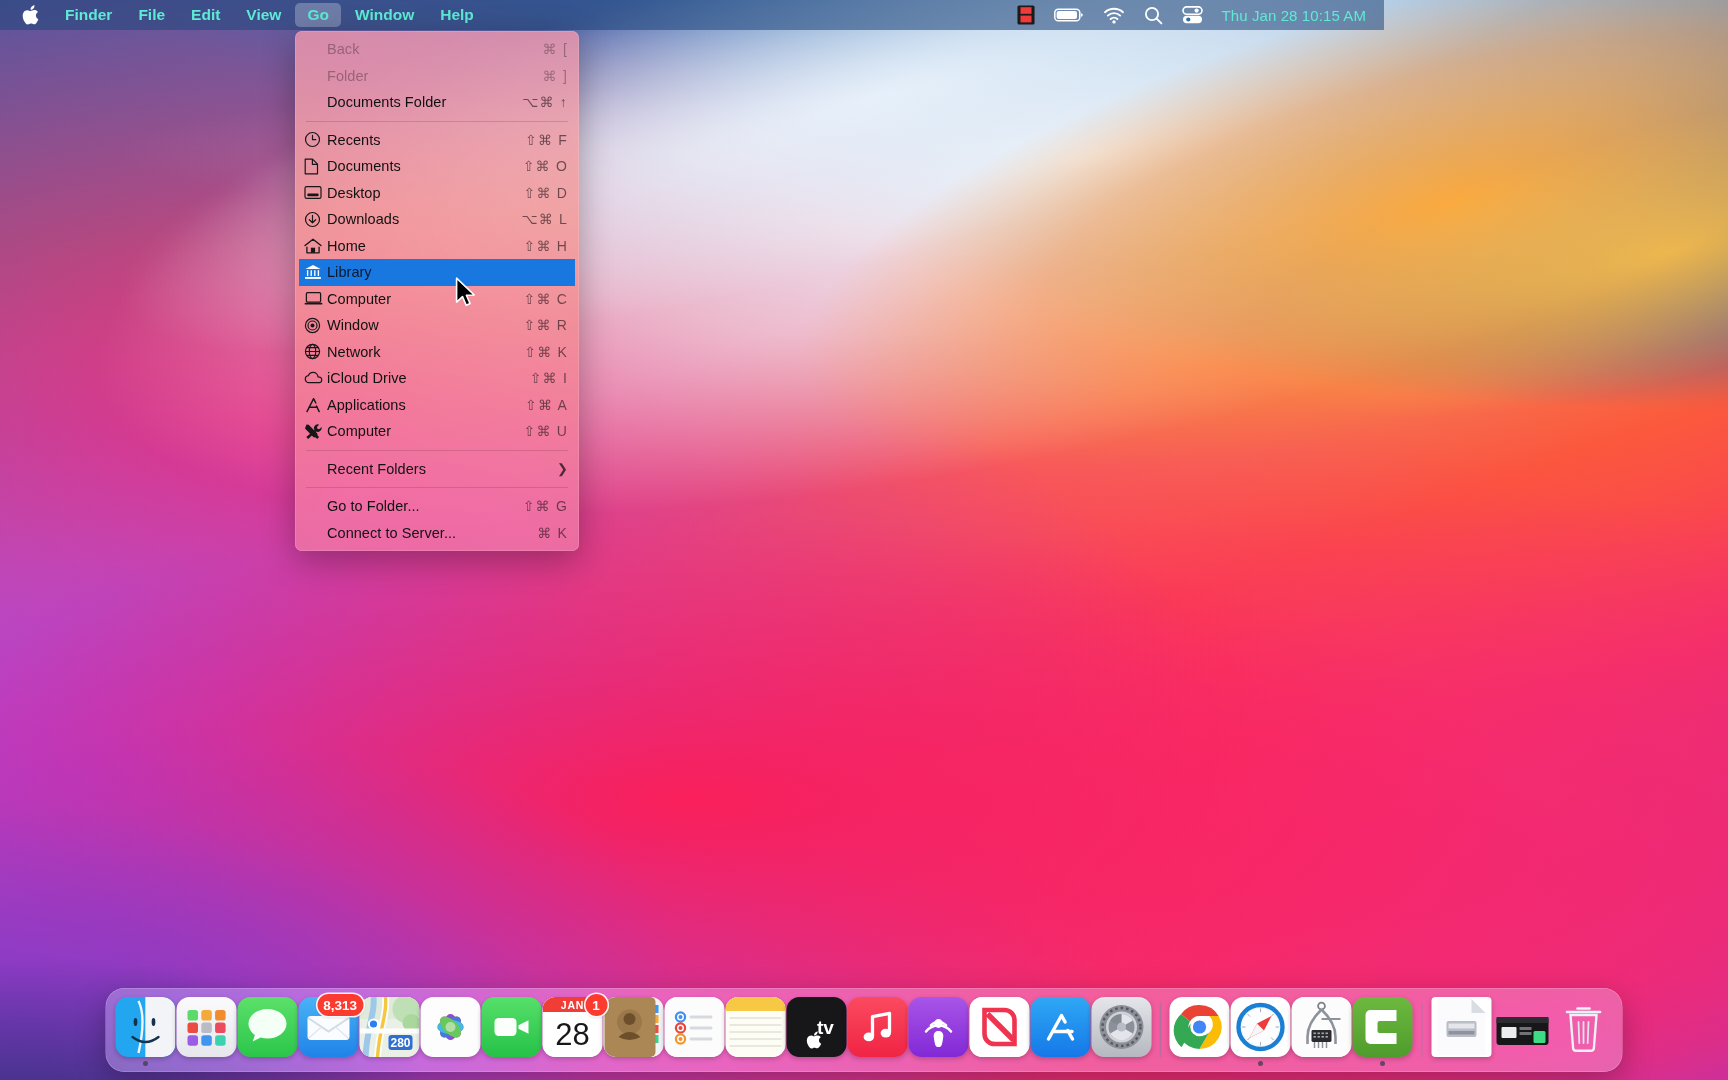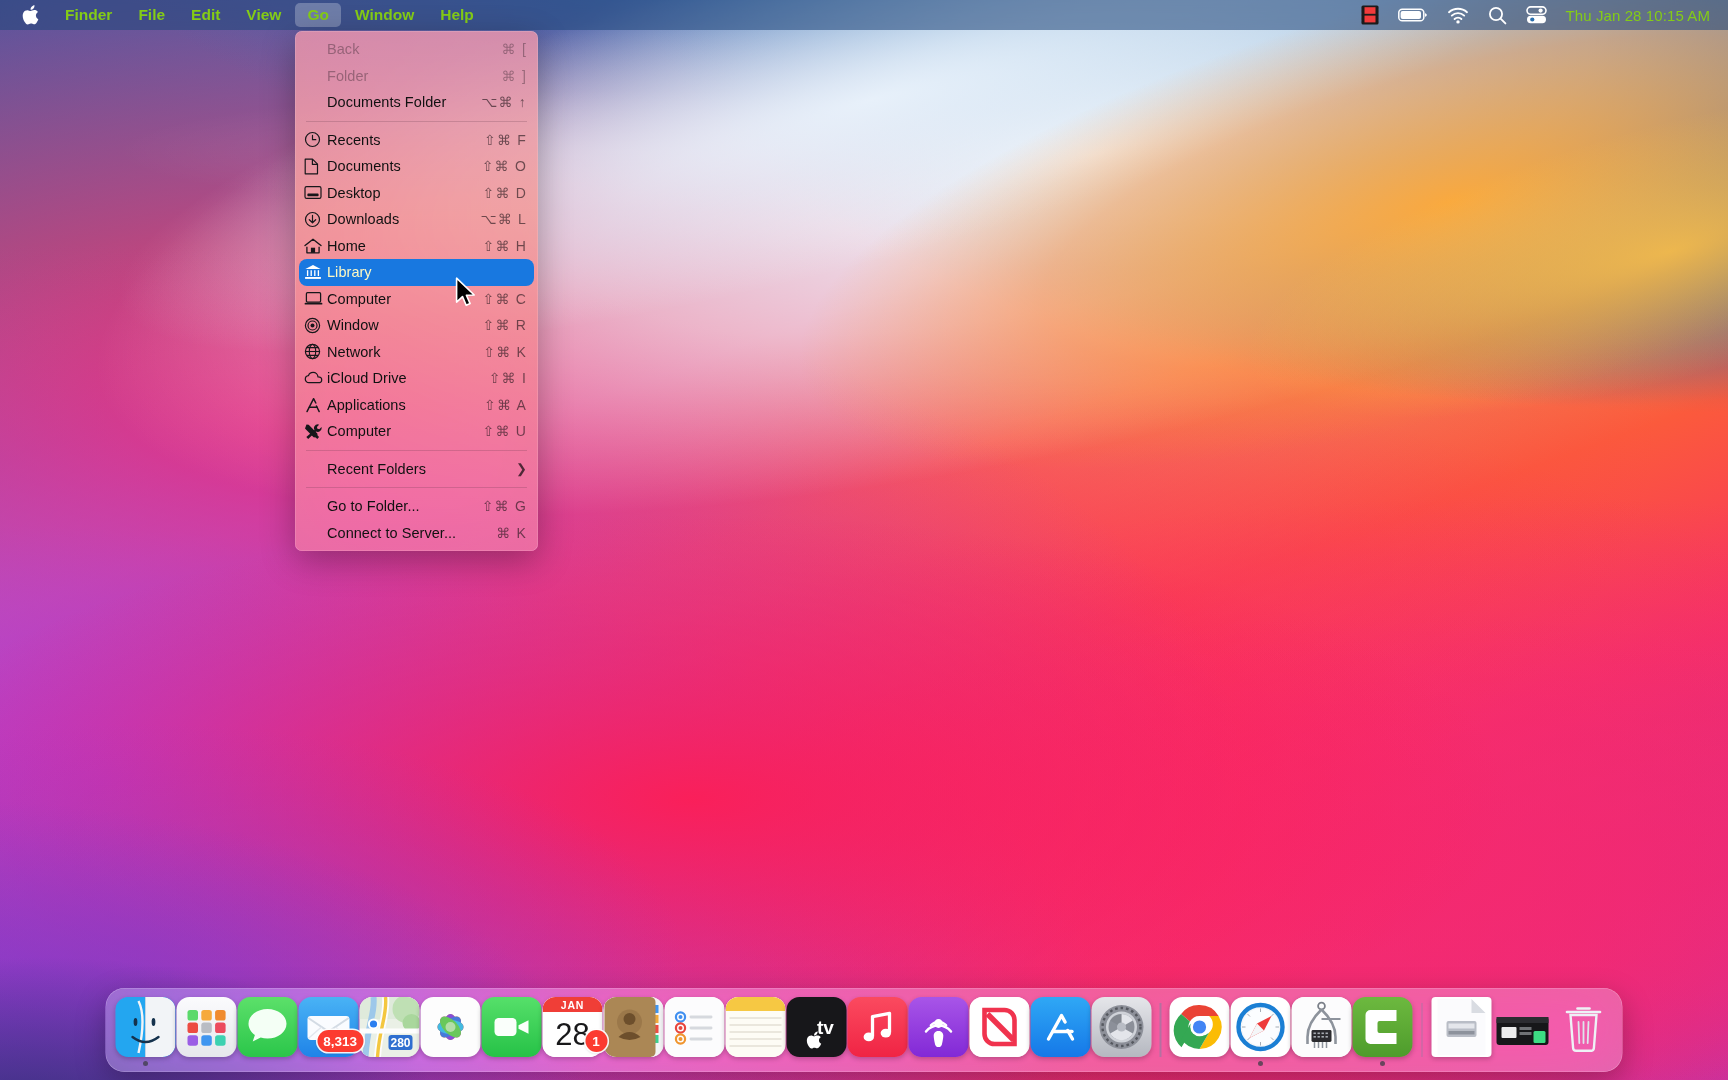--- a/index.html
+++ b/index.html
@@ -68,43 +68,43 @@
   }
   
   .wp-wave {
     background:
       radial-gradient(ellipse 42% 8% at 36% 14%, rgba(255,255,255,0.14) 0%, rgba(255,255,255,0) 70%),
       radial-gradient(ellipse 50% 7% at 70% 20%, rgba(255,255,255,0.12) 0%, rgba(255,255,255,0) 70%);
   }
 
   
   #menubar {
-    position:absolute; top:0; left:0; width:1728px; height:30px;
+    position:absolute; top:0; left:0; width:1384px; height:30px;
     background:rgba(32,70,120,0.55);
     backdrop-filter:blur(24px);
     display:flex; align-items:center;
     z-index:50;
-    color:#84cc16;
+    color:#5eead4;
     font-size:15.5px;
   }
   .mb-left { display:flex; align-items:center; height:100%; padding-left:14px; }
   .mb-item {
     padding:0 12px; height:24px; line-height:24px; border-radius:5px;
     margin-right:2px; white-space:nowrap; cursor:default;font-weight:bold;
   }
   .mb-apple { padding:0 14px 0 8px; display:flex; align-items:center; height:100%; }
   .mb-bold { font-weight:bold; }
   .mb-active { background:rgba(255,255,255,0.26); }
   .mb-right { margin-left:auto; display:flex; align-items:center; gap:19px; padding-right:18px; }
   .mb-right .status-ico { display:flex; align-items:center; justify-content:center; }
   .mb-clock { font-size:15px; letter-spacing:0.1px; white-space:nowrap; }
 
   
   #go-menu {
-    position:absolute; left:295px; top:31px; width:243px;
+    position:absolute; left:295px; top:31px; width:284px;
     border-radius:7px;
     padding:5px 0 5px 0;
     z-index:60;
     background:
       linear-gradient(180deg,
         rgba(236,150,170,0.82) 0%,
         rgba(240,160,165,0.82) 18%,
         rgba(242,155,150,0.82) 35%,
         rgba(240,140,145,0.82) 55%,
         rgba(240,130,150,0.82) 72%,
@@ -123,21 +123,21 @@
     width:23px; height:16px; flex:0 0 23px;
     display:flex; align-items:center; justify-content:flex-start;
   }
   .menu-row .m-label { flex:1; white-space:nowrap; letter-spacing:0.05px; }
   .menu-row .m-key {
     font-size:14px; color:rgba(30,20,25,0.62); white-space:nowrap;
     letter-spacing:1.2px; text-align:right;
   }
   .menu-row.disabled .m-label, .menu-row.disabled .m-key { color:rgba(60,40,50,0.42); }
   .menu-row.highlight {
-    background:#1878e0; color:#fef9c3; border-radius:8px;
+    background:#1878e0; color:#0f172a; border-radius:0;
     margin:0 4px; padding:0 7px 0 5px;
   }
   .menu-row.highlight .m-key { color:rgba(255,255,255,0.85); }
   .menu-row.highlight svg { stroke:#fff !important; fill:none; }
   .menu-row.highlight svg .fillme { fill:#fff !important; stroke:none !important; }
   .menu-sep {
     height:1px; background:rgba(90,50,70,0.22);
     margin:5px 11px 5px 11px;
   }
   .m-arrow { color:rgba(25,15,20,0.75); font-size:13px; }
@@ -177,21 +177,20 @@
   }
   .badge {
     position:absolute; top:-3px; right:-5px;
     background:#fc3b30; color:#fff;
     border-radius:11px; height:22px; min-width:22px;
     padding:0 6px;
     font-size:13.5px; font-weight:600;
     display:flex; align-items:center; justify-content:center;
     box-shadow:0 0 0 1.6px rgba(255,255,255,0.92), 0 1px 3px rgba(0,0,0,0.3);
     z-index:3;
-    margin-top:36px;
   }
   .dock-ico svg, .dock-ico .gl { display:block; }
 </style>
 </head>
 <body>
 
 <div id="wallpaper">
   <div class="wp-layer wp-base"></div>
   <div class="wp-layer wp-blue"></div>
   <div class="wp-layer wp-blue2"></div>

